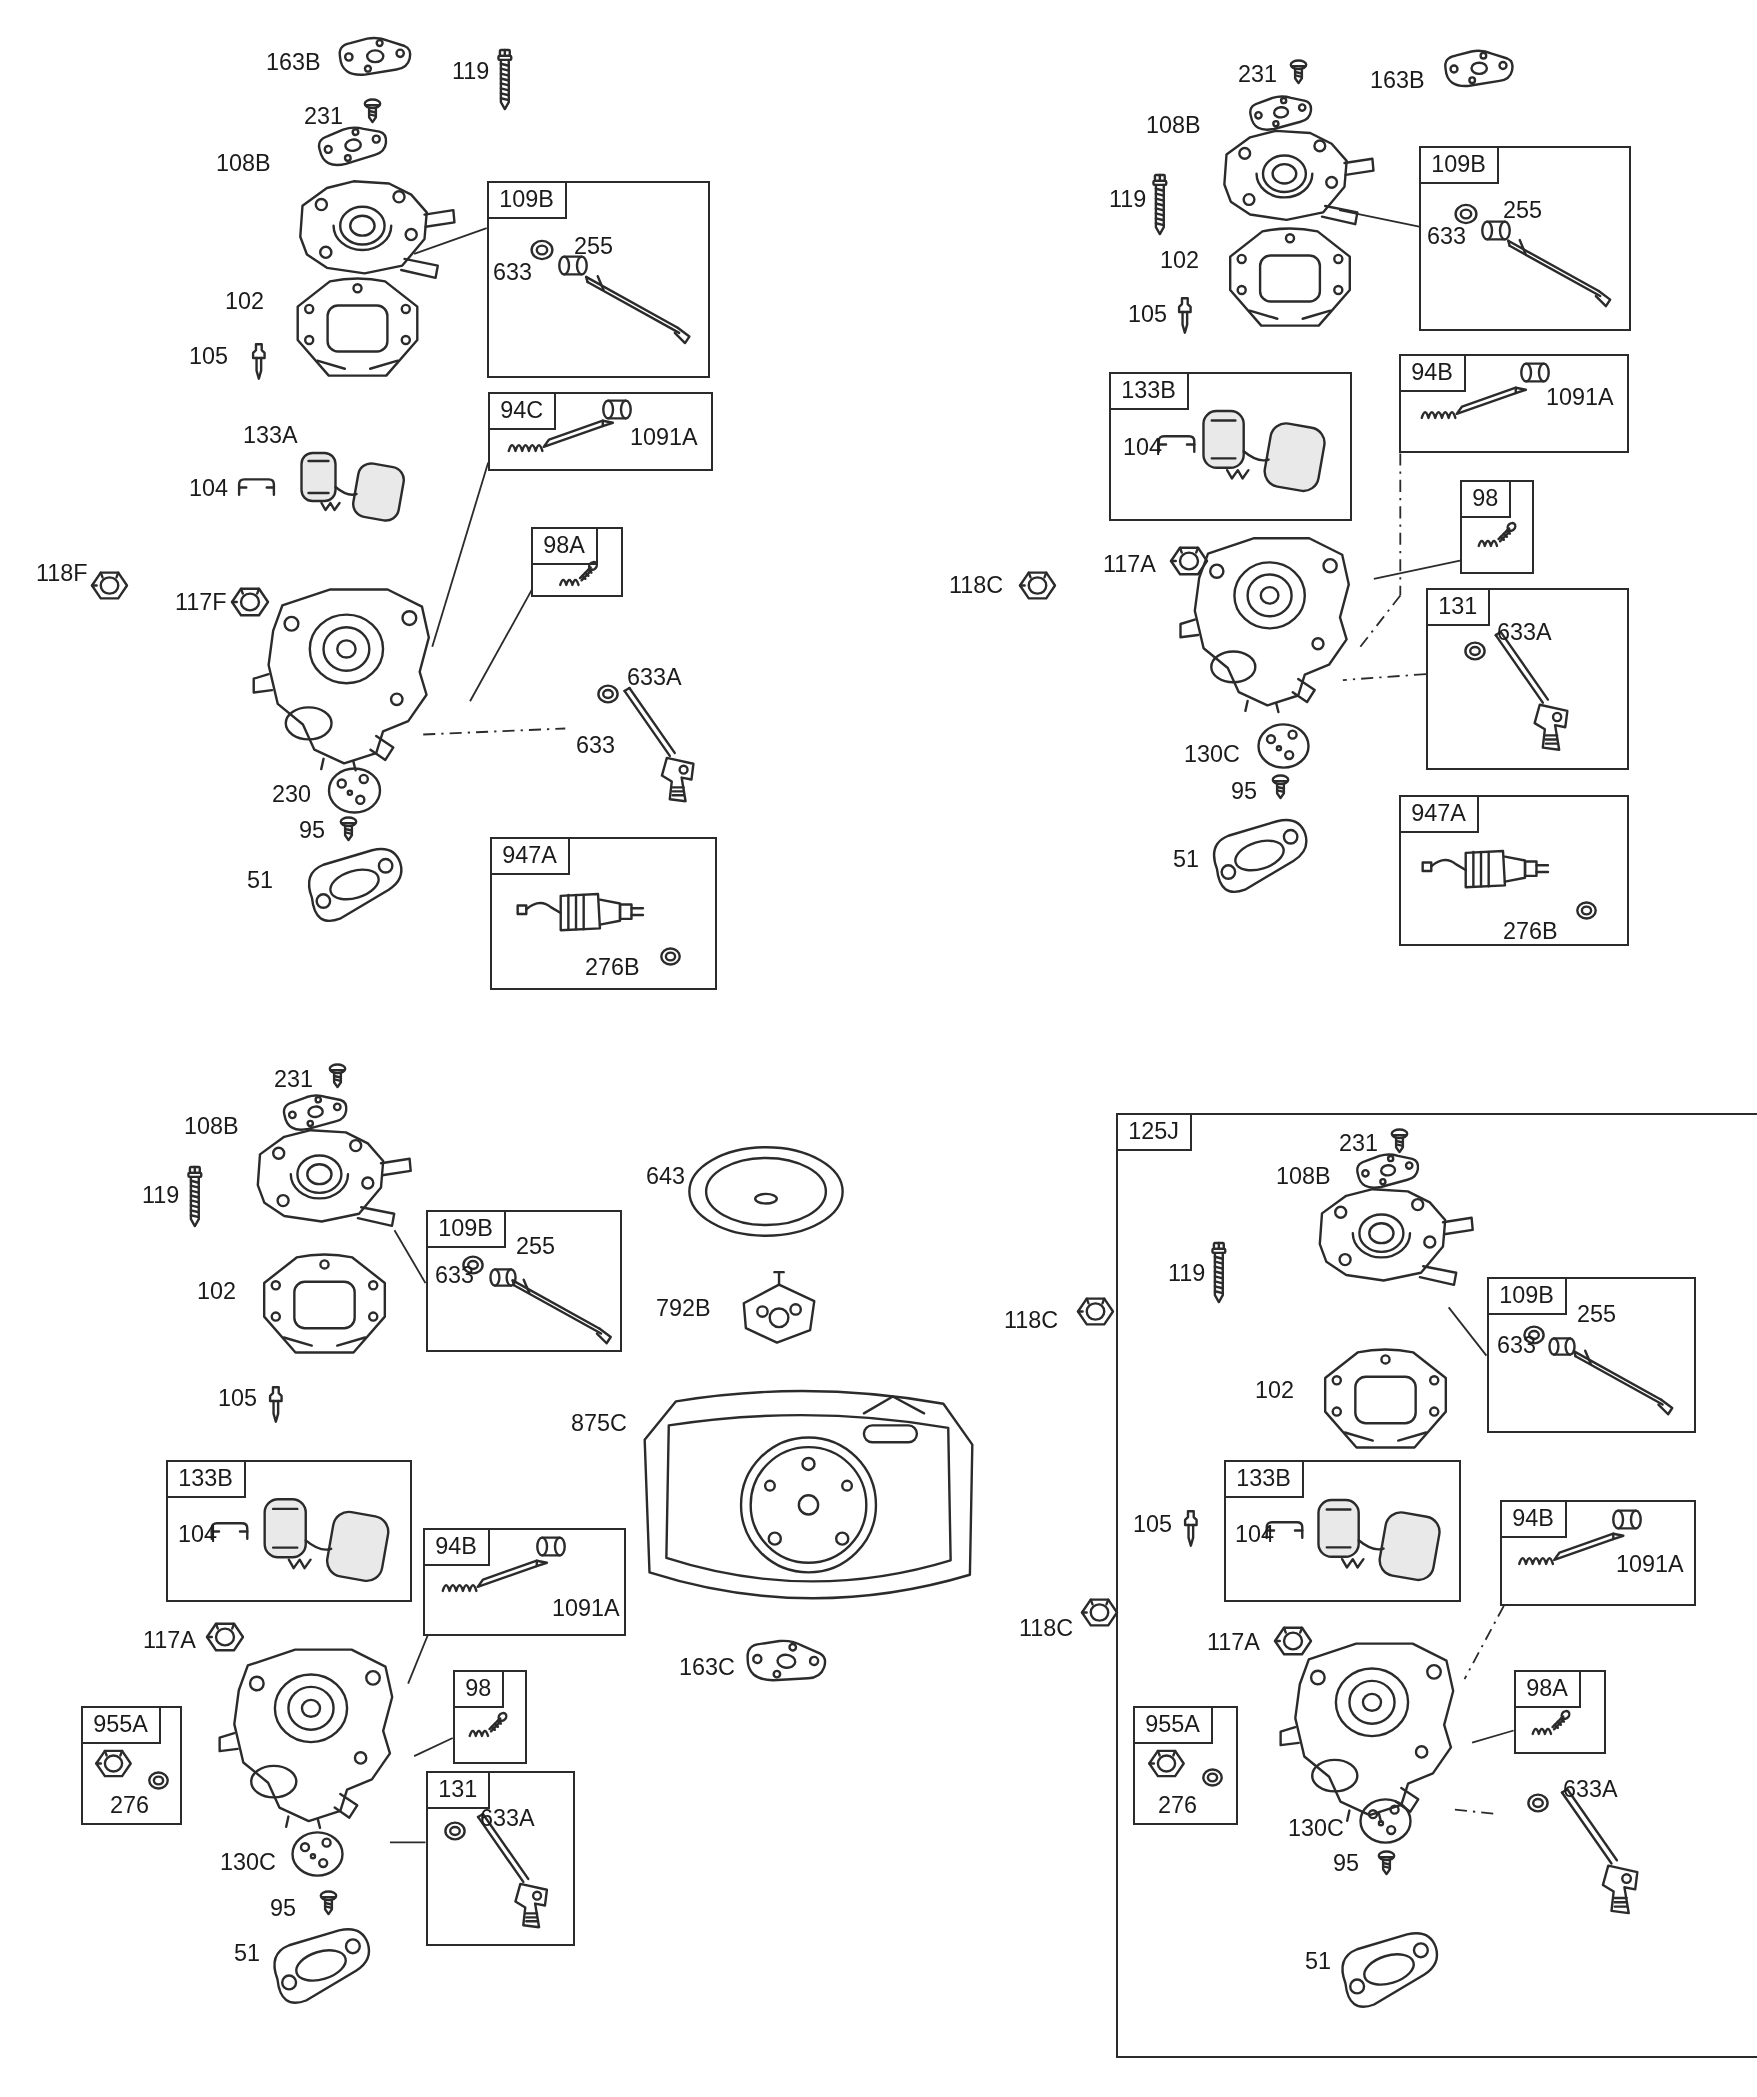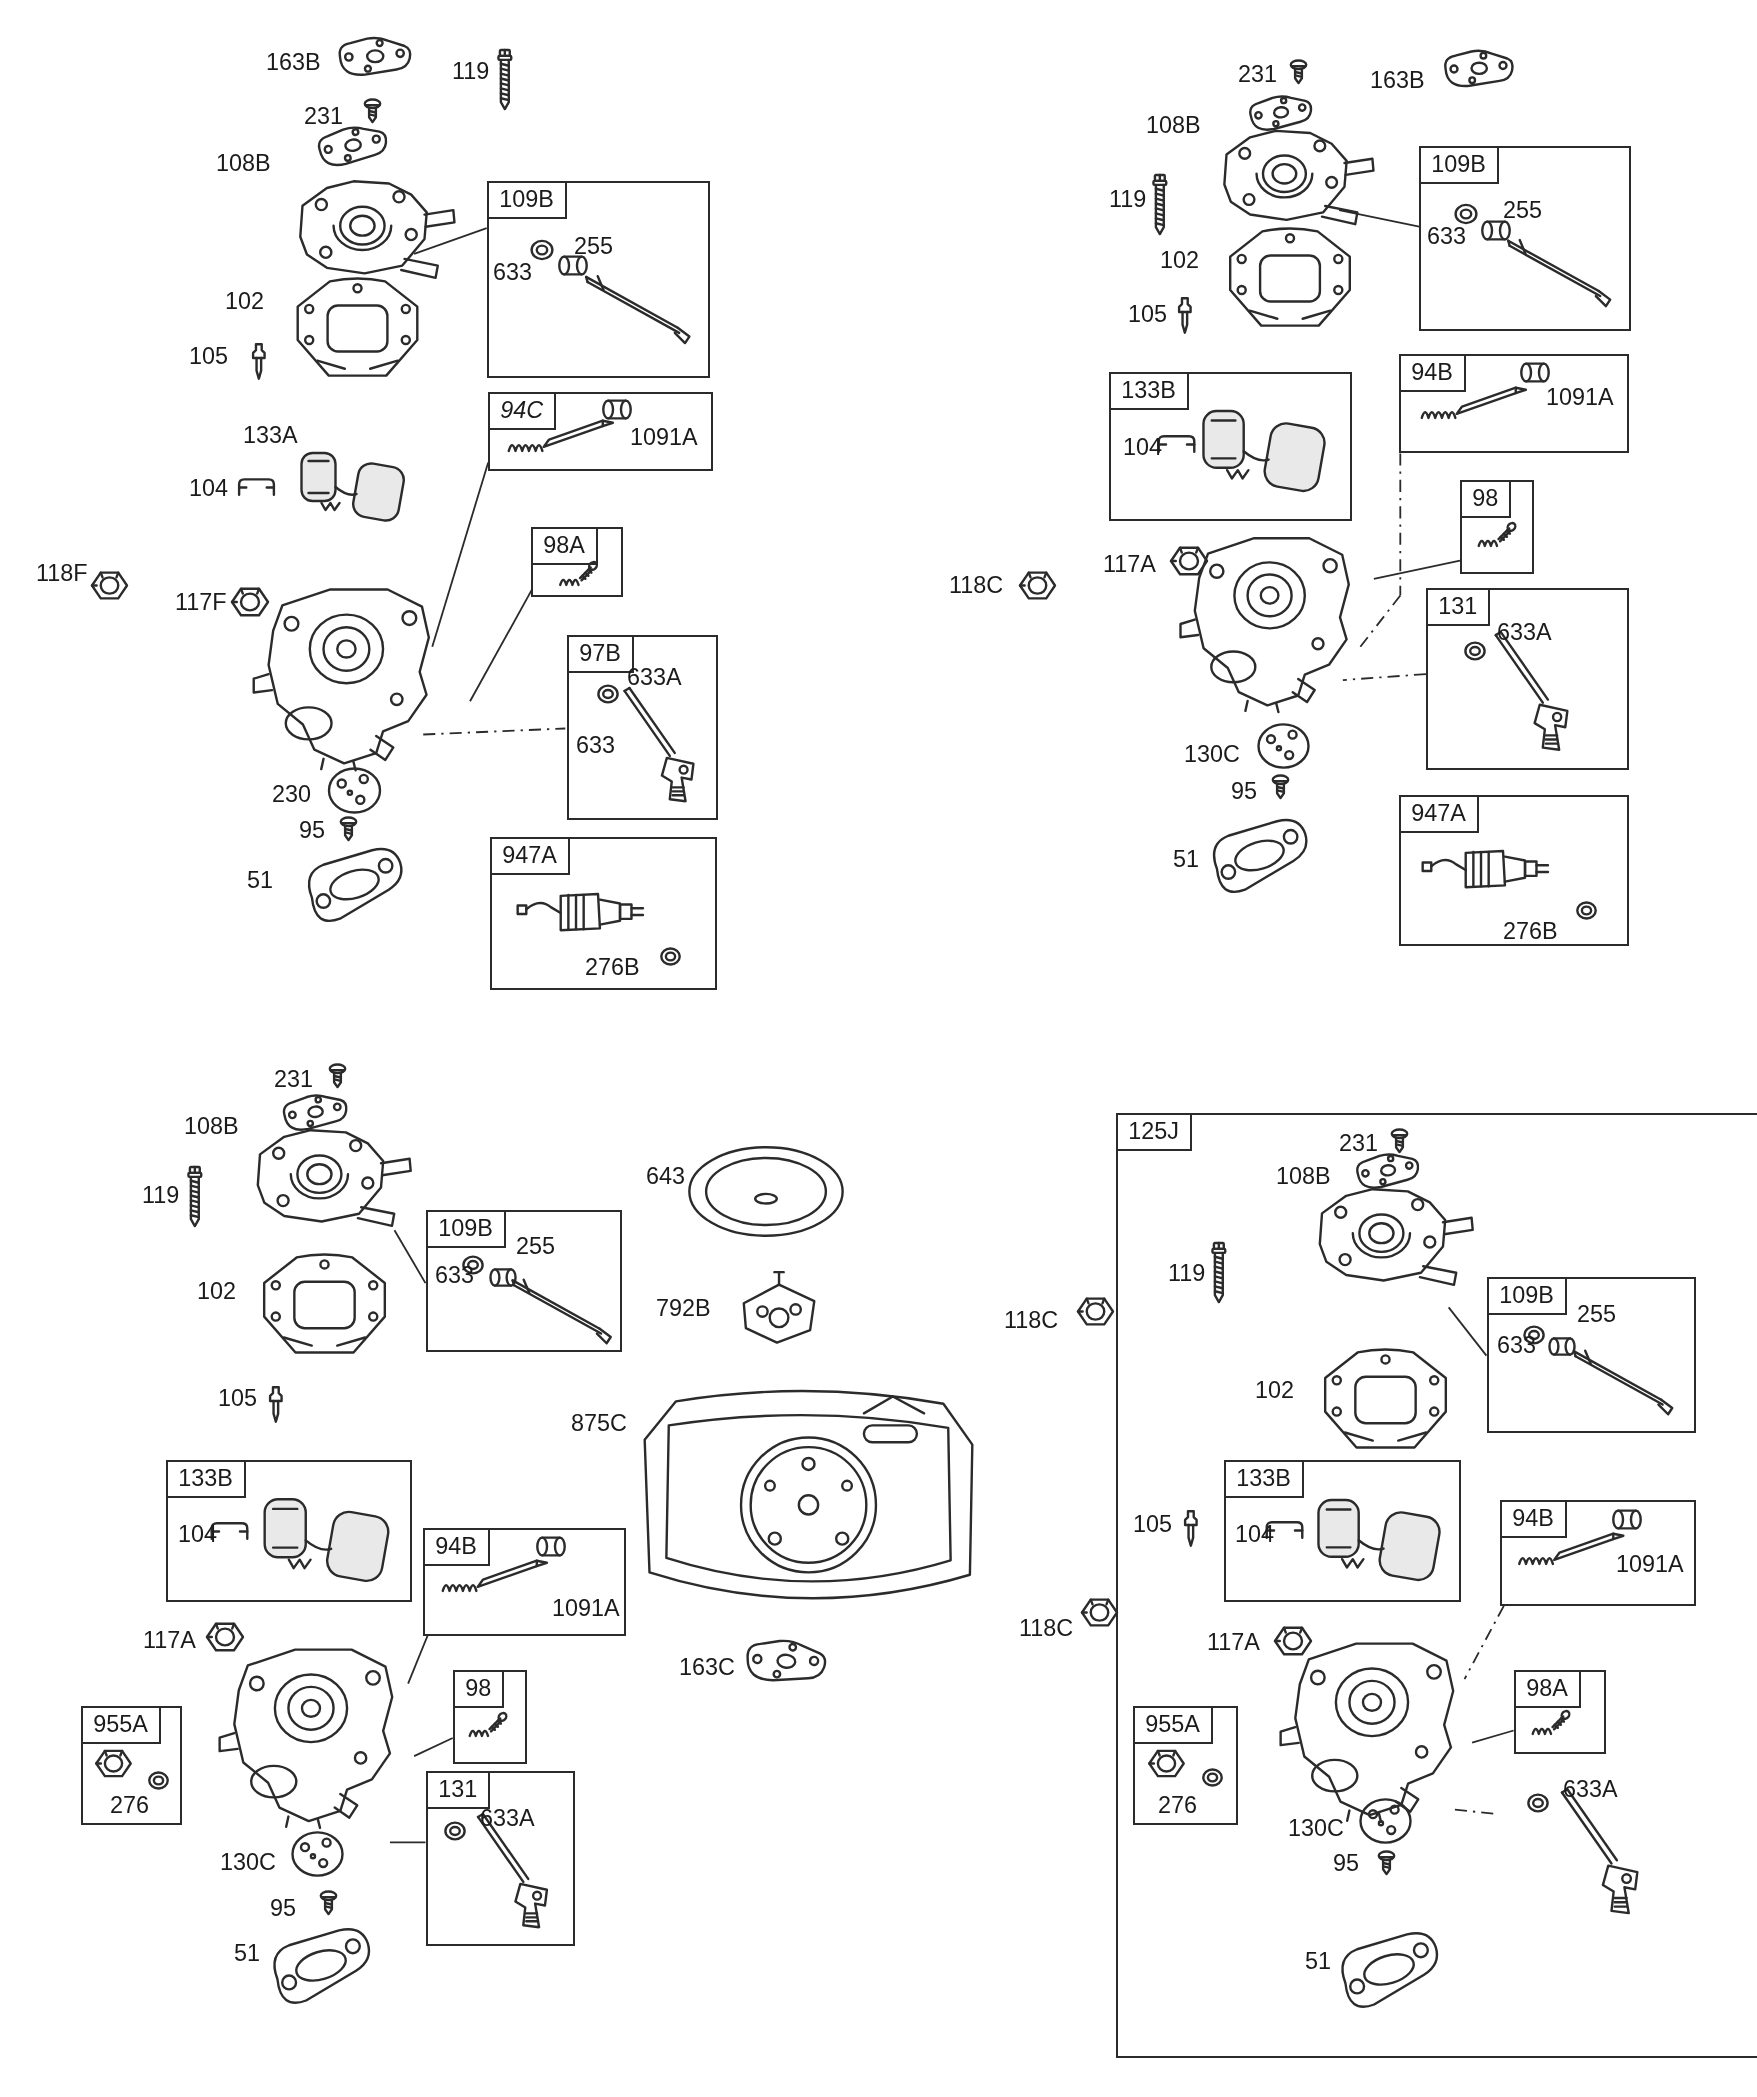--- a/index.html
+++ b/index.html
@@ -58,21 +58,21 @@
     <div class="glyph" style="left: 576px; top: 266px; width: 122px; height: 80px;">
       <svg viewBox="0 0 160 110" preserveAspectRatio="xMidYMid meet" fill="none" stroke="#2b2b2b" stroke-width="2.4" stroke-linecap="round" stroke-linejoin="round">
         <path d="M10 15 L136 85 M12 22 L138 92"></path>
         <path d="M10 15 L12 22"></path>
         <path d="M136 85 L152 97 L146 106 L132 92"></path>
         <path d="M26 14 L34 33"></path>
       </svg>
     </div>
     <div class="callout" style="left: 493px; top: 260px;">633</div>
     <div class="callout" style="left: 574px; top: 234px;">255</div>
-    <div class="subbox" style="left: 488px; top: 392px; width: 225px; height: 79px; font-style: italic;">
+    <div class="subbox" style="left: 488px; top: 392px; width: 225px; height: 79px;">
       <div class="tab">94C</div>
     </div>
     <div class="glyph" style="left: 499px; top: 412px; width: 127px; height: 47px;">
       <svg viewBox="0 0 180 70" preserveAspectRatio="xMidYMid meet" fill="none" stroke="#2b2b2b" stroke-width="2.4" stroke-linecap="round" stroke-linejoin="round">
         <path d="M10 58 q5 -17 10 0 q5 -17 10 0 q5 -17 10 0 q5 -17 10 0 q5 -17 10 0"></path>
         <path d="M62 52 L150 21 L165 16 L150 13 L70 41 Z"></path>
         <path d="M150 21 L150 13"></path>
       </svg>
     </div>
     <div class="glyph" style="left: 601px; top: 398px; width: 32px; height: 23px;">
@@ -86,23 +86,20 @@
     <div class="subbox" style="left: 531px; top: 527px; width: 92px; height: 70px;">
       <div class="tab">98A</div>
     </div>
     <div class="glyph" style="left: 549px; top: 556px; width: 59px; height: 35px;">
       <svg viewBox="0 0 56 46" preserveAspectRatio="xMidYMid meet" fill="none" stroke="#2b2b2b" stroke-width="2.4" stroke-linecap="round" stroke-linejoin="round">
         <path d="M4 38 q4 -13 8 0 q4 -13 8 0 q4 -13 8 0"></path>
         <path d="M30 29 L44 15 M32 32 L46 18"></path>
         <ellipse cx="47" cy="13" rx="5.5" ry="4.5" transform="rotate(-45 47 13)"></ellipse>
         <path d="M33 26 l4 4 M37 22 l4 4 M41 18 l4 4"></path>
       </svg>
-    </div>
-    <div class="subbox" style="left: 567px; top: 635px; width: 151px; height: 185px;">
-      <div class="tab">97B</div>
     </div>
     <div class="glyph" style="left: 596px; top: 682px; width: 24px; height: 24px;">
       <svg viewBox="0 0 30 30" preserveAspectRatio="xMidYMid meet" fill="none" stroke="#2b2b2b" stroke-width="2.4" stroke-linecap="round" stroke-linejoin="round">
         <ellipse cx="15" cy="15" rx="12" ry="10.5"></ellipse>
         <ellipse cx="15" cy="15" rx="6" ry="5"></ellipse>
       </svg>
     </div>
     <div class="glyph" style="left: 605px; top: 685px; width: 104px; height: 128px;">
       <svg viewBox="0 0 90 130" preserveAspectRatio="xMidYMid meet" fill="none" stroke="#2b2b2b" stroke-width="2.4" stroke-linecap="round" stroke-linejoin="round">
         <path d="M12 6 L58 72 M17 3 L63 69"></path>

